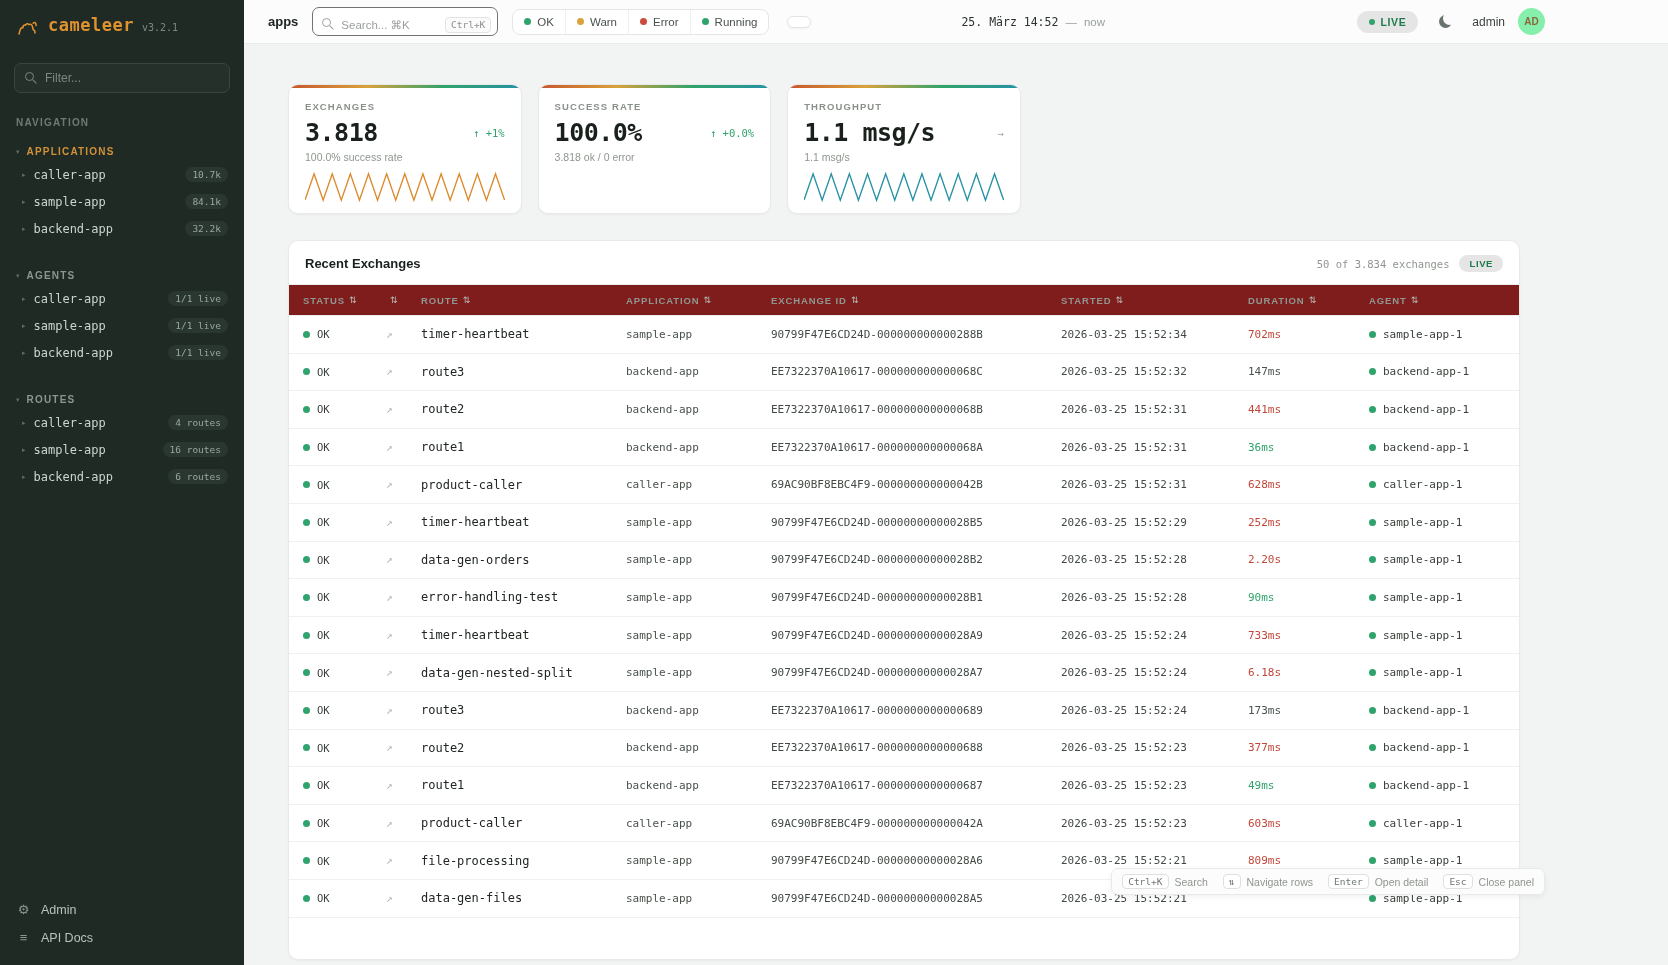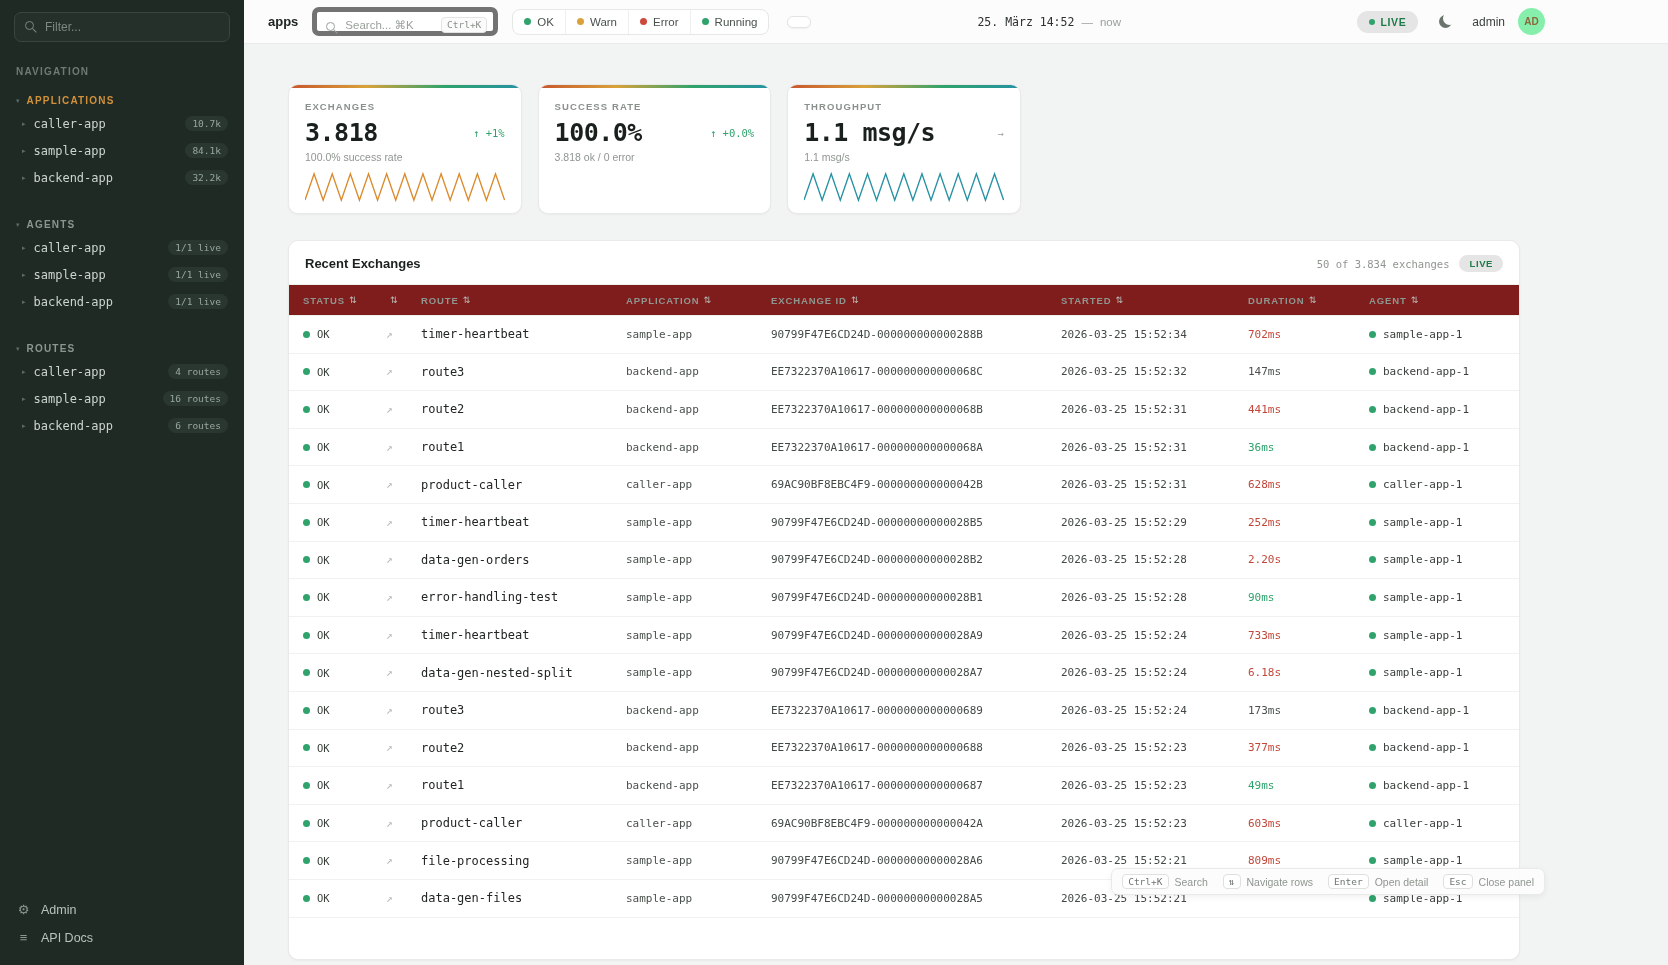--- a/index.html
+++ b/index.html
@@ -31,33 +31,33 @@
   .item-label{font-family:"DejaVu Sans Mono",monospace;font-size:12px;color:#ccd4ce;flex:1}
   .item-badge{font-family:"DejaVu Sans Mono",monospace;font-size:9.5px;color:#97a89e;background:#2a3630;border-radius:8px;padding:2px 7px;white-space:nowrap}
   .side-foot{margin-top:auto;padding:14px 16px 20px;display:flex;flex-direction:column;gap:13px}
   .foot-item{display:flex;align-items:center;gap:10px;color:#b9c2bc;font-size:12.5px;cursor:pointer}
   .ficon{color:#8b978f;font-size:13px;width:15px;text-align:center}
 
   
   .main{flex:1;display:flex;flex-direction:column;height:100%;overflow:hidden}
   .topbar{height:44px;min-height:44px;background:#fcfcfc;border-bottom:1px solid #e9ebe9;display:flex;align-items:center;padding:0 123px 0 24px;gap:14px}
   .tb-context{font-size:13px;font-weight:bold;color:#202622}
-  .searchbox{display:flex;align-items:center;gap:12px;width:186px;height:29px;background:#fff;border:5px solid #737373;border-radius:7px;padding:6px 6px 0 28px;position:relative}
+  .searchbox{display:flex;align-items:center;gap:12px;width:186px;height:29px;background:#fff;border:1px solid #737373;border-radius:7px;padding:6px 6px 0 28px;position:relative}
   .searchbox .mag{top:10px;left:9px}
   .searchbox input{border:none;outline:none;flex:1;min-width:0;font-size:11.5px;color:#39403b;background:transparent}
   .searchbox input::placeholder{color:#9aa19b}
   .kbd{font-family:"DejaVu Sans Mono",monospace;font-size:9.5px;color:#8a918b;border:1px solid #e2e4e2;border-radius:4px;padding:1.5px 5px;background:#fafbfa;white-space:nowrap}
   .chips{display:flex;border:1px solid #e5e7e5;border-radius:8px;background:#fff;overflow:hidden}
   .chip{display:flex;align-items:center;gap:6px;padding:6px 11px;font-size:11.5px;color:#4a524c;border-left:1px solid #eef0ee;cursor:pointer;white-space:nowrap}
   .chip:first-child{border-left:none}
   .dot{width:7px;height:7px;border-radius:50%;flex:none}
   .ranges{display:flex;align-items:center;gap:2px;margin-left:4px}
   .range{font-size:11.5px;color:#6e7670;padding:5px 11px;border-radius:7px;border:1px solid transparent;cursor:pointer;white-space:nowrap}
   .range.active{background:#fff;border-color:#e2e4e2;color:#202622;font-weight:bold;box-shadow:0 1px 2px rgba(0,0,0,.05)}
-  .time-row{display:flex;align-items:center;gap:7px;margin-left:22px;white-space:nowrap}
+  .time-row{display:flex;align-items:center;gap:7px;margin-left:6px;white-space:nowrap}
   .time-main{font-family:"DejaVu Sans Mono",monospace;font-size:11.5px;color:#2c332e}
   .time-dim{font-size:11.5px;color:#9aa19b}
   .tb-right{margin-left:auto;display:flex;align-items:center;gap:13px}
   .live-pill{display:inline-flex;align-items:center;gap:6px;background:#e5e5e5;color:#1e7a49;font-size:10.5px;font-weight:bold;letter-spacing:.6px;border-radius:999px;padding:5px 12px;white-space:nowrap}
   .live-dot{width:6px;height:6px;border-radius:50%;background:#2fa36b}
   .moon-btn{width:28px;height:28px;border-radius:50%;display:flex;align-items:center;justify-content:center;cursor:pointer}
   .moon{width:13px;height:13px;border-radius:50%;box-shadow:inset 4px -3px 0 0 #6a746d}
   .tb-user{font-size:12px;color:#3a413b}
   .avatar{width:27px;height:27px;border-radius:50%;background:#86efac;color:#8a683c;font-size:10px;font-weight:bold;display:flex;align-items:center;justify-content:center;cursor:pointer}
 
@@ -100,20 +100,30 @@
 
   .hints{position:fixed;right:123px;bottom:70px;display:flex;align-items:center;gap:15px;background:rgba(252,252,252,.95);border:1px solid #e8eae8;border-radius:7px;padding:5px 10px;box-shadow:0 2px 6px rgba(0,0,0,.06)}
   .hint{display:flex;align-items:center;gap:6px}
   .hint kbd{font-family:"DejaVu Sans Mono",monospace;font-size:9.5px;color:#6e7670;border:1px solid #dfe1df;border-radius:4px;padding:1px 5px;background:#fff;white-space:nowrap}
   .hint-label{font-size:10.5px;color:#8f968f;white-space:nowrap}
 </style>
 </head>
 <body>
 
 <aside>
+  <div class="logo-row">
+    <span class="logo-ic">
+      <svg width="24" height="24" viewBox="0 0 24 24" fill="none">
+        <path d="M3 19l1.2-4.2q.8-2.6 2.6-2.1.5-3.3 2.7-2.5 1.6-2.6 3.4-.6 2.6-1.3 3.4 1.6l1 3.6q1.8.3 1.7 3.2" stroke="#e0922f" stroke-width="1.5" stroke-linecap="round"></path>
+        <path d="M17.2 8.2q1.9-1.4 2.6.4l.4 2" stroke="#e0922f" stroke-width="1.5" stroke-linecap="round"></path>
+      </svg>
+    </span>
+    <span class="logo-name">cameleer</span>
+    <span class="logo-ver">v3.2.1</span>
+  </div>
 
   <div class="filter-wrap">
     <span class="mag"></span>
     <input placeholder="Filter..." style="">
   </div>
 
   <div class="nav-label">NAVIGATION</div>
 
   <div>
       <div class="section active">

